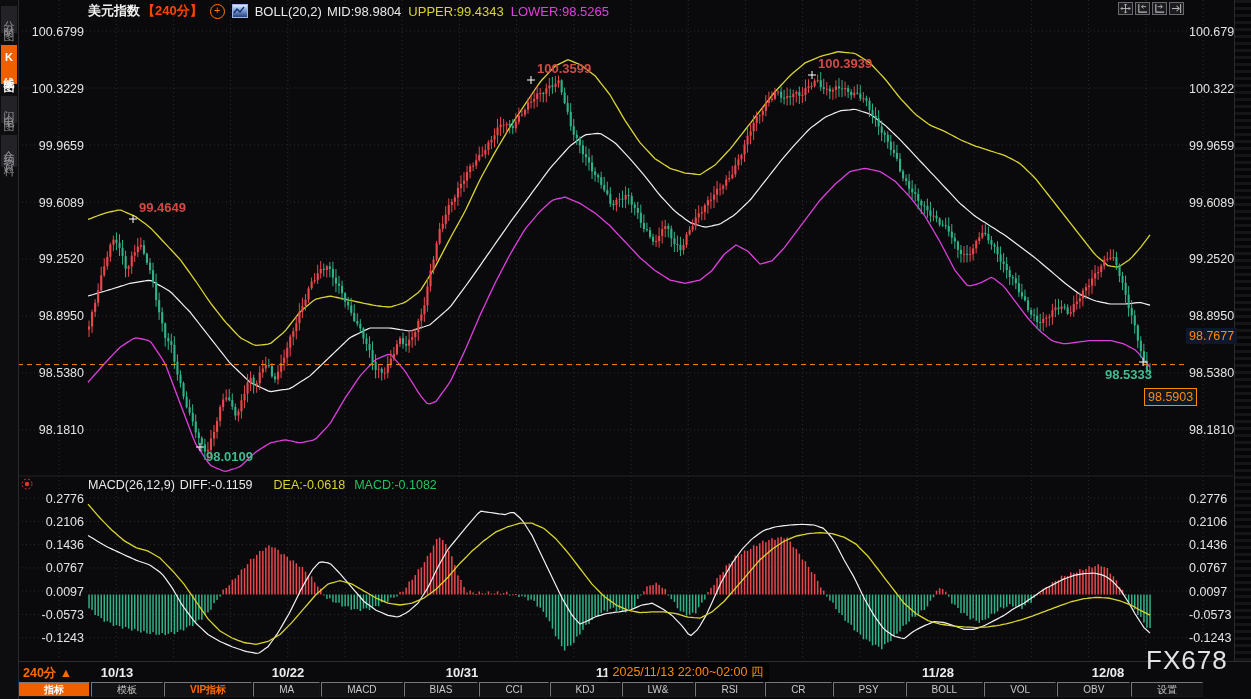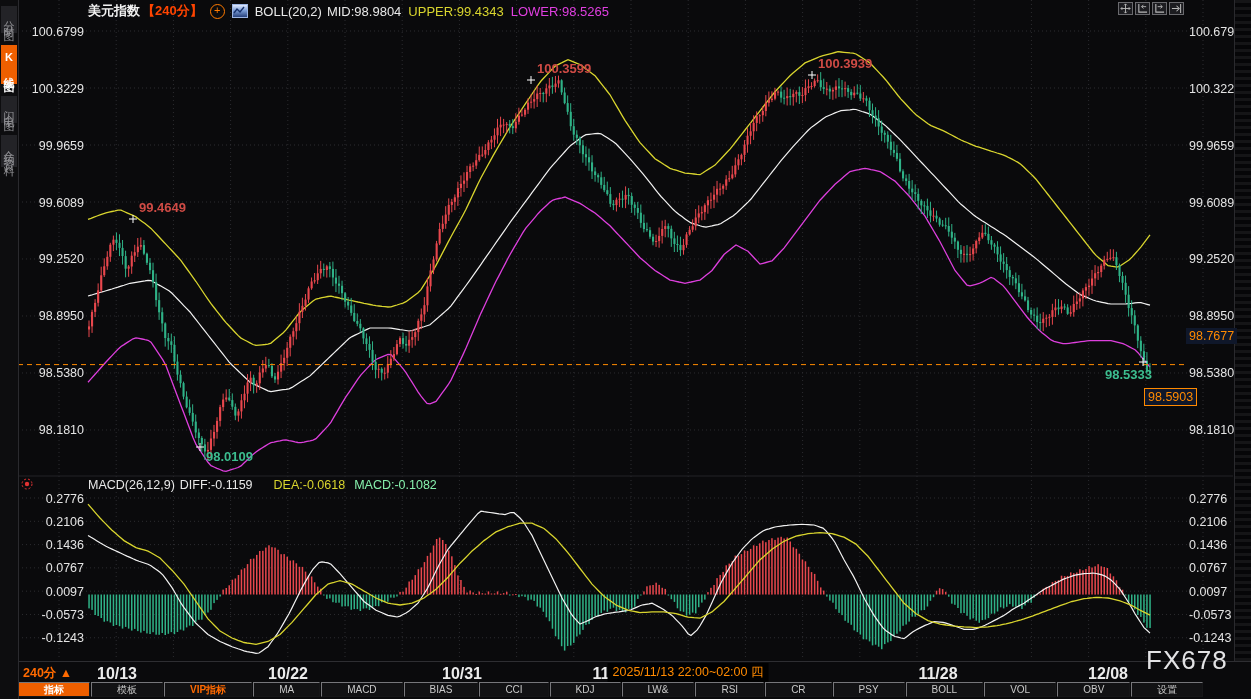--- a/index.html
+++ b/index.html
@@ -20,39 +20,39 @@
   .h-sym{color:#f2f2f2;font-weight:bold;}
   .h-per{color:#ff4400;font-weight:bold;}
   .h-white{color:#e8e8e8;}
   .h-up{color:#d9d52e;}
   .h-lo{color:#e03fe0;}
   #plus-ico{width:13px;height:13px;border:1px solid #ff7a00;border-radius:50%;color:#ff7a00;font-size:11px;line-height:11px;text-align:center;cursor:pointer;}
   #mini-chart-ico{width:14px;height:12px;background:linear-gradient(180deg,#dfe9ff 0%,#7d9fd8 45%,#27417c 100%);border:1px solid #9db6e4;display:flex;align-items:center;cursor:pointer;}
 
   
   #macd-hdr{position:absolute;left:88px;top:478px;height:15px;display:flex;gap:9px;font-size:12.5px;z-index:5;white-space:nowrap;}
-  .m-white{color:#e8e8e8;} .m-dea{color:#d9d52e;padding-left:12px;} .m-macd{color:#86efac;}
+  .m-white{color:#e8e8e8;} .m-dea{color:#d9d52e;padding-left:12px;} .m-macd{color:#22c55e;}
 
   
   #nav-icons{position:absolute;left:1118px;top:2px;display:flex;gap:2px;z-index:8;}
   .nav-btn{width:15px;height:13px;background:#1c1c20;border:1px solid #6a6a6e;display:flex;align-items:center;justify-content:center;padding:0;cursor:pointer;}
 
   
   #right-strip{position:absolute;left:1234px;top:0;width:17px;height:682px;z-index:4;
      background:repeating-linear-gradient(180deg,#151517 0px,#151517 3px,#060608 3px,#060608 7px);
      border-left:1px solid #2a2a2e;}
 
   
   .tag{position:absolute;z-index:7;font-size:12.5px;color:#ff8a00;background:#0f172a;padding:1px 3px;}
   #tag-current{border:1px solid #ff8a00;}
 
   
   #time-axis{position:absolute;left:0;top:661px;width:1251px;height:21px;background:#0a0a0c;border-top:1px solid #2e2e32;z-index:5;}
   #period-badge{position:absolute;left:23px;top:3px;font-size:12.5px;font-weight:bold;color:#ff6a00;cursor:pointer;}
-  .date-lab{position:absolute;top:3px;transform:translateX(-50%);color:#ececec;font-weight:bold;font-size:16px;}
+  .date-lab{position:absolute;top:3px;transform:translateX(-50%);color:#ececec;font-weight:bold;font-size:13px;}
   #cross-tag{position:absolute;top:1px;transform:translateX(-50%);background:#000;color:#ff8a00;font-size:12.5px;padding:1px 5px;white-space:nowrap;}
 
   
   #toolbar{position:absolute;left:18px;top:682px;height:17px;display:flex;z-index:5;}
   .tb-btn{height:15px;margin-right:1px;padding:0 25px;background:#121214;color:#c9c9c9;font-size:10px;
      border:1px solid;border-color:#77777b #161618 #161618 #77777b;display:flex;align-items:center;white-space:nowrap;cursor:pointer;}
   .tb-btn.active{background:#ee5f00;color:#fff;font-weight:bold;}
   .tb-btn.vip{color:#ff6a00;font-weight:bold;}
 
   #watermark{position:absolute;left:1146px;top:645px;font-size:26px;color:#e3e3e5;z-index:9;letter-spacing:1px;}

